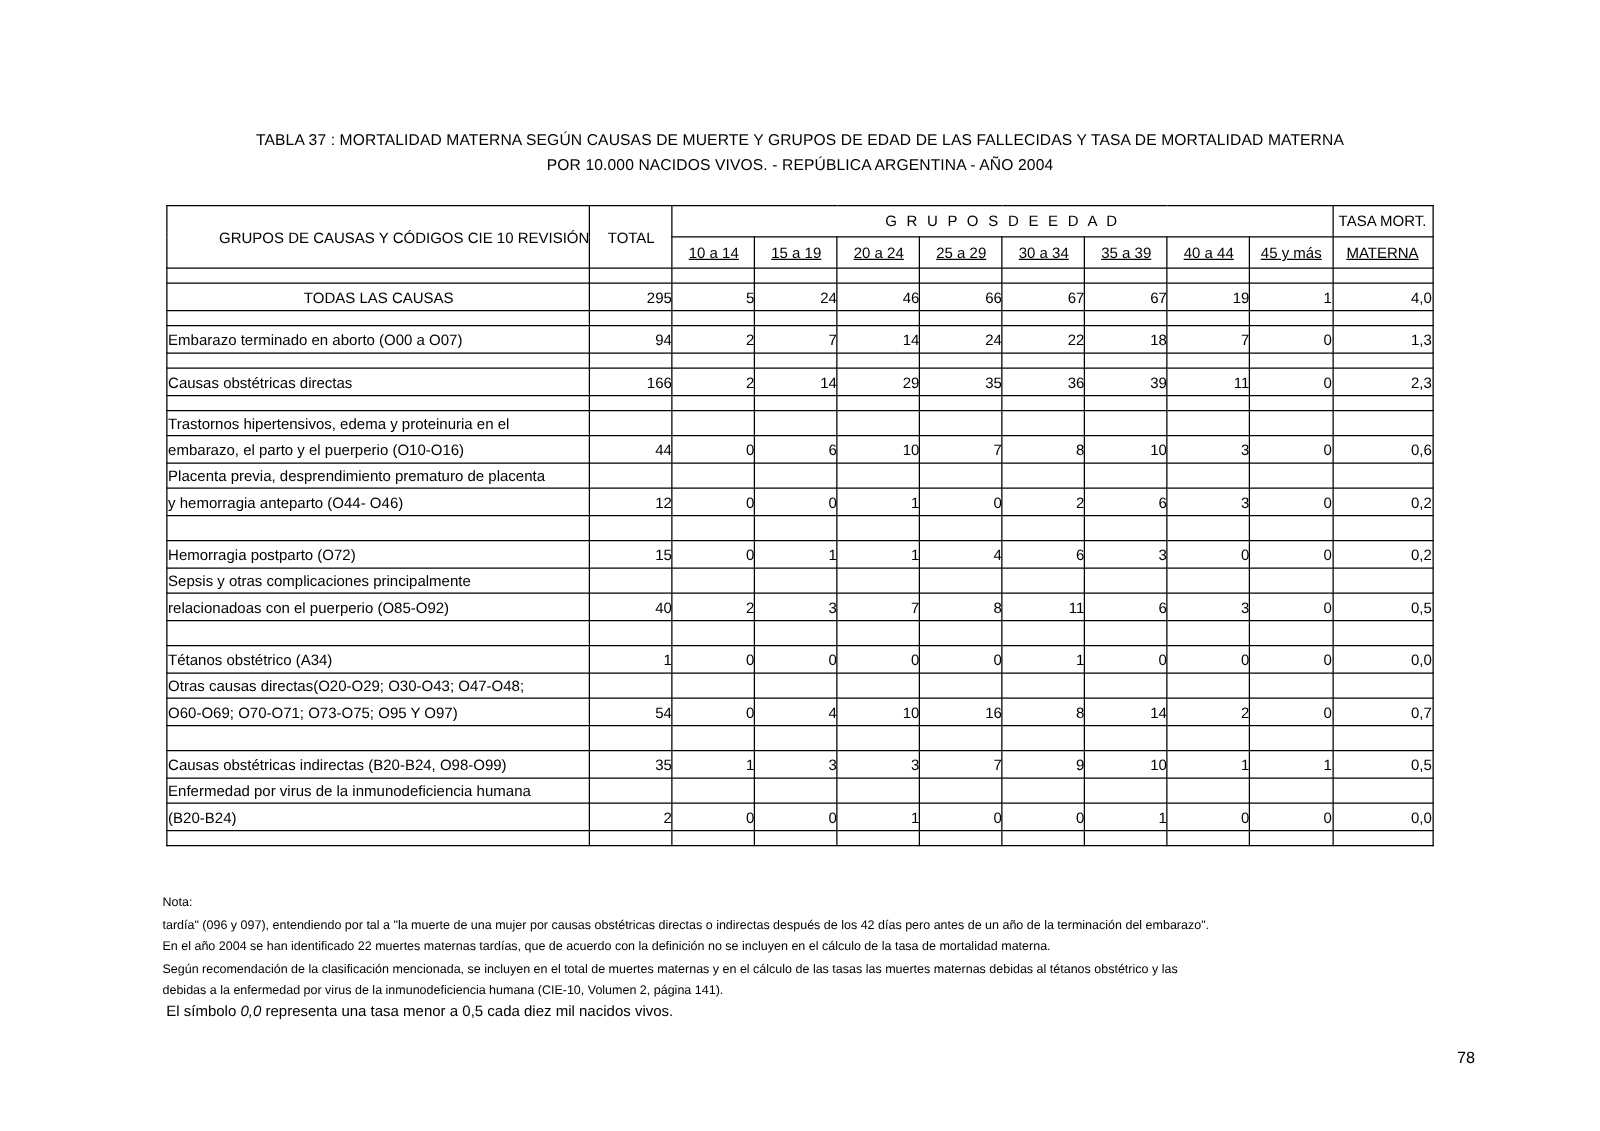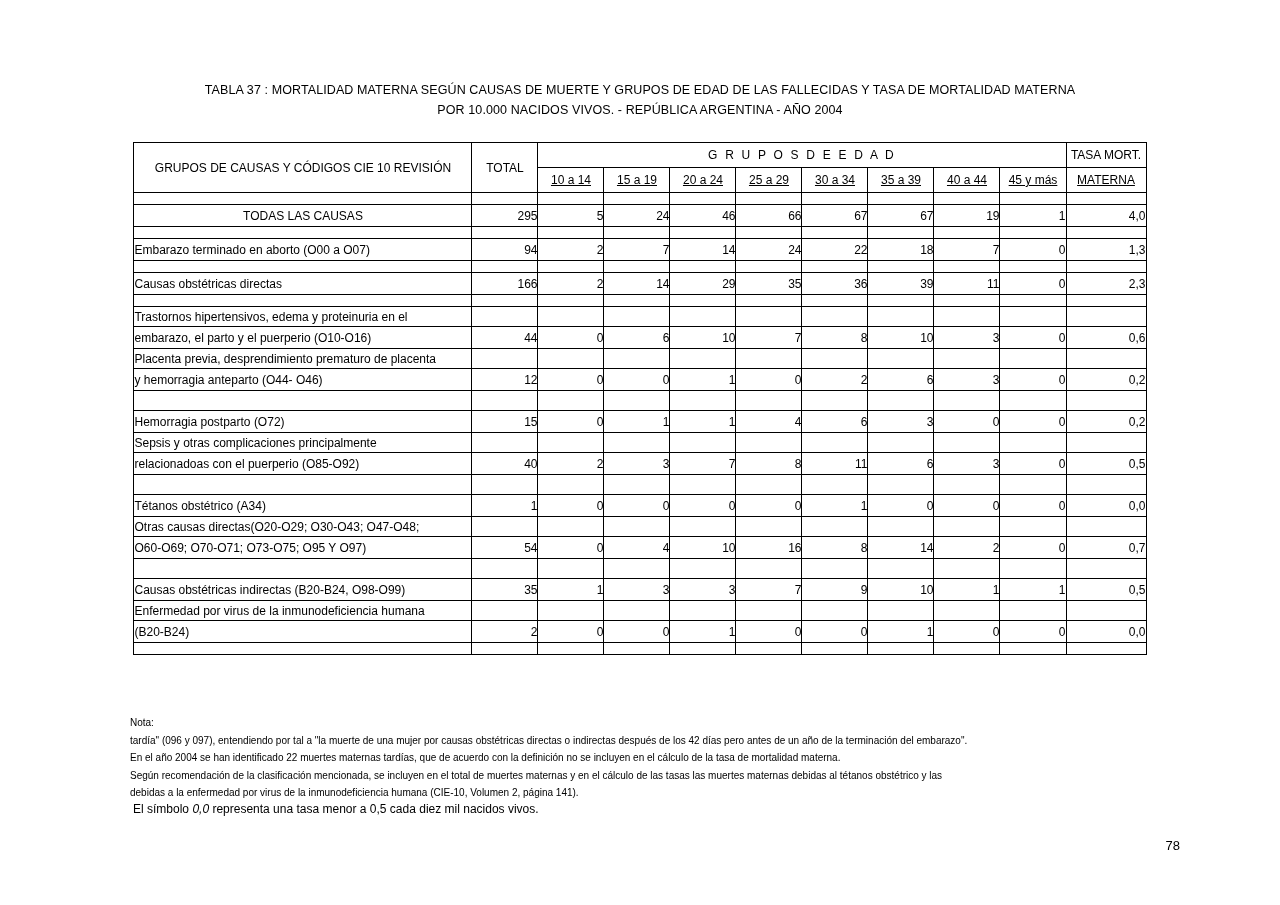--- a/index.html
+++ b/index.html
@@ -15,21 +15,21 @@
     position: relative;
     overflow: hidden;
   }
   .page {
     position: absolute;
     left: 0; top: 0;
     width: 1280px;
     height: 905px;
   }
   .title-block {
-    margin-top: 80px;
+    margin-top: 102px;
     text-align: center;
   }
   .title-line {
     font-size: 12.5px;
     line-height: 20px;
     letter-spacing: 0.1px;
   }
   table.main {
     border-collapse: collapse;
     margin: 22px auto 0 auto;
@@ -37,21 +37,21 @@
     table-layout: fixed;
   }
   table.main td, table.main th {
     border: 1px solid #000000;
     font-size: 12px;
     font-weight: normal;
     padding: 0;
     vertical-align: middle;
   }
   .hdr-cause {
-    text-align: center;
+    text-align: right;
     padding: 5px 6px 5px 6px;
     font-size: 12.5px;
     height: 24px;
     margin-top: 11px;
   }
   .hdr-total {
     text-align: center;
     font-size: 12.5px;
   }
   .hdr-groups {

